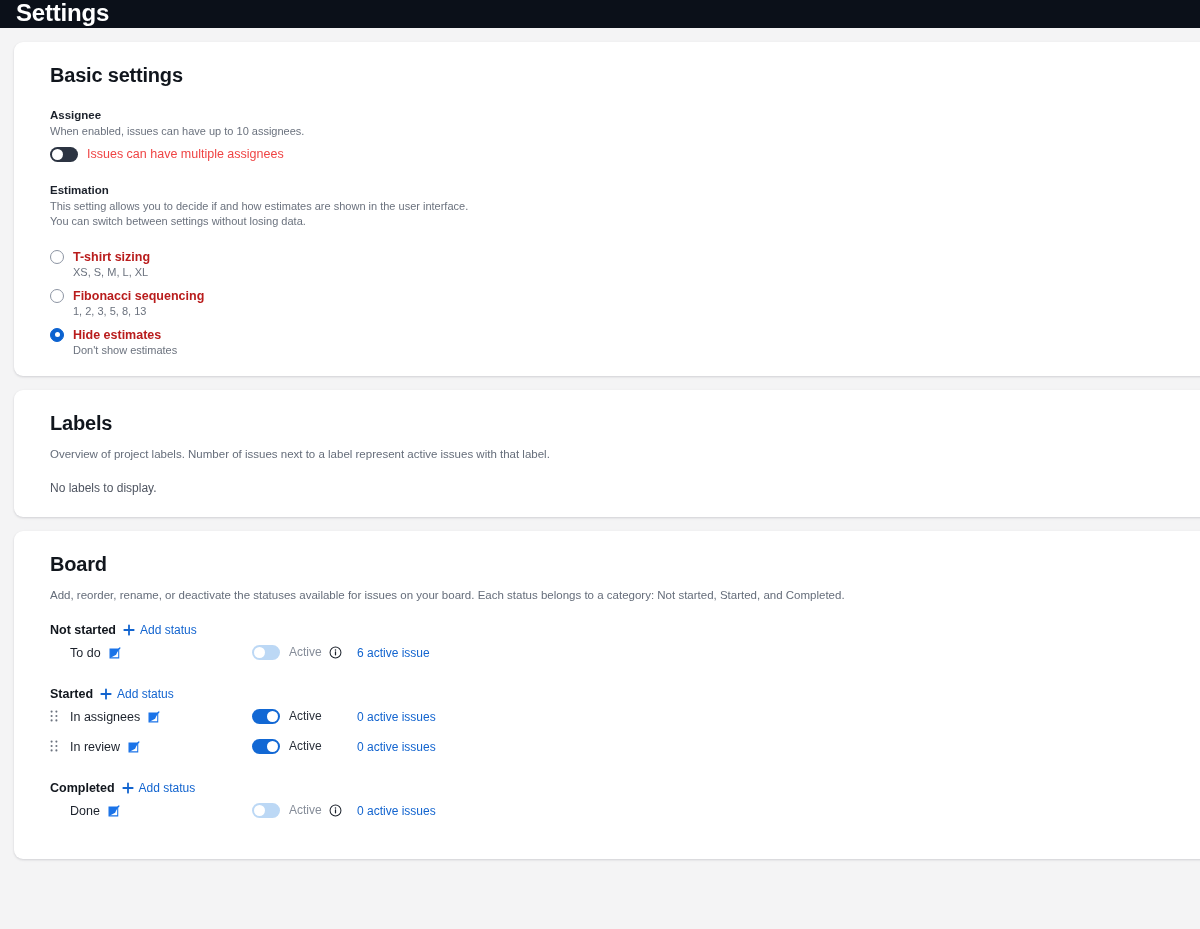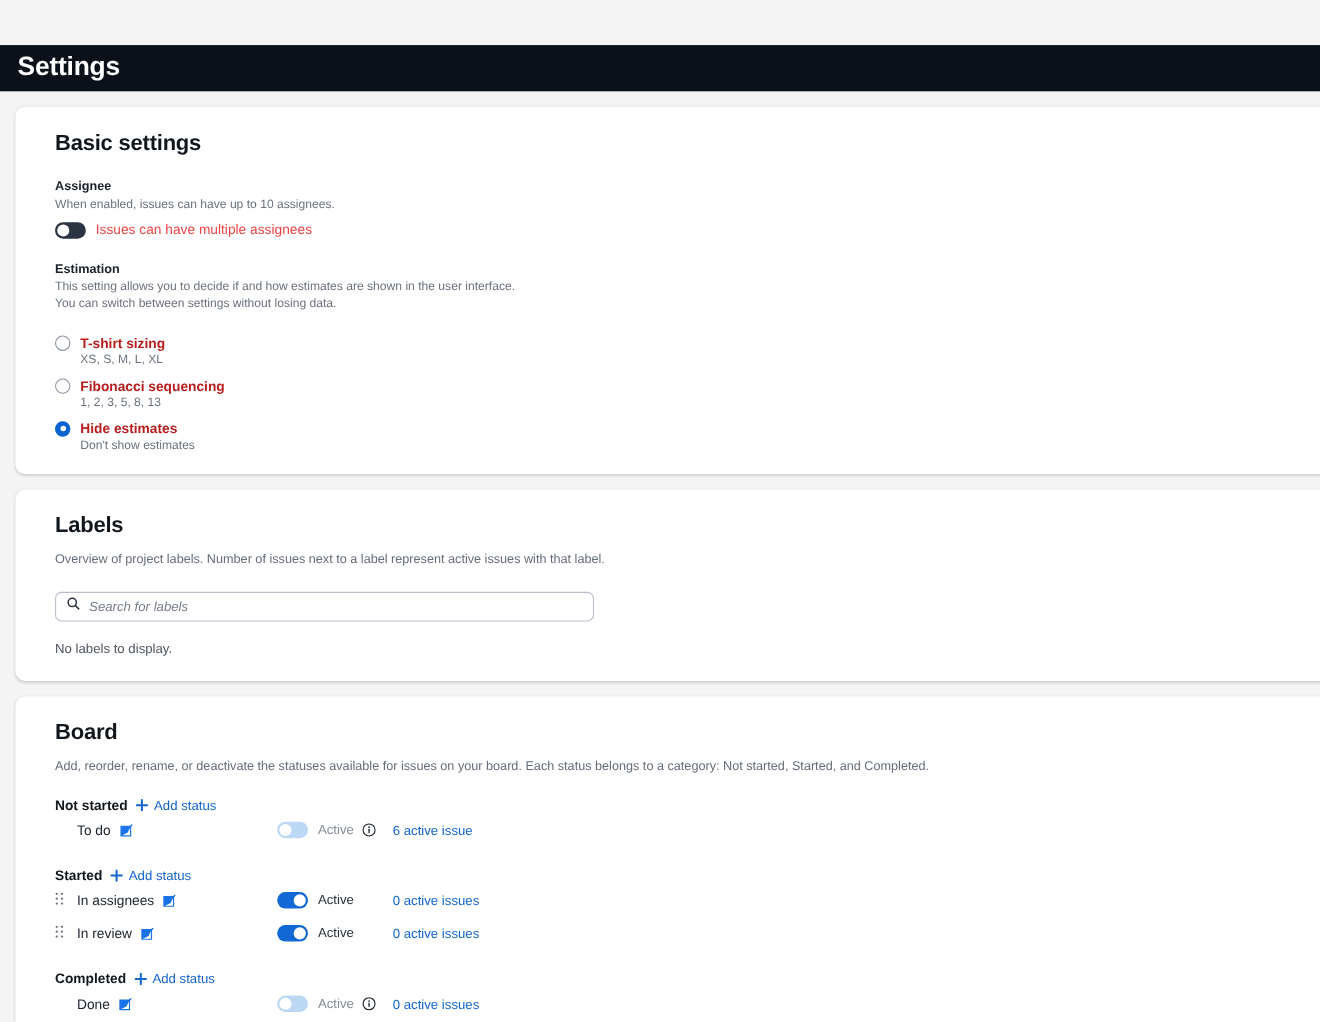--- a/index.html
+++ b/index.html
@@ -7,26 +7,25 @@
     margin: 0; padding: 0;
     width: 1200px; height: 929px;
     overflow: hidden;
     background: #f4f4f5;
     font-family: "Liberation Sans", sans-serif;
     -webkit-font-smoothing: antialiased;
   }
 
   
   .topbar {
-    height: 42px;
+    height: 28px;
     background: #0b1019;
     display: flex;
     align-items: center;
     padding: 0 12px 0 16px;
-    margin-top: 41px;
   }
   .topbar-title {
     color: #ffffff;
     font-size: 24px;
     font-weight: bold;
     letter-spacing: -0.2px;
     line-height: 1;
     padding-bottom: 2px;
   }
 
@@ -277,29 +276,20 @@
         </div>
 
       </div>
     </div>
   </section>
 
   <section class="card card-labels">
     <h2 class="card-title">Labels</h2>
     <div class="card-sub">Overview of project labels. Number of issues next to a label represent active issues with that label.</div>
 
-    <div class="search-box">
-      <span>
-        <svg width="13" height="13" viewBox="0 0 16 16" fill="none">
-          <circle cx="7" cy="7" r="4.6" stroke="#2b313b" stroke-width="1.7"></circle>
-          <line x1="10.4" y1="10.4" x2="14.2" y2="14.2" stroke="#2b313b" stroke-width="1.7" stroke-linecap="round"></line>
-        </svg>
-      </span>
-      <span class="ph">Search for labels</span>
-    </div>
 
     <div class="empty-note">No labels to display.</div>
   </section>
 
   <section class="card card-board">
     <h2 class="card-title">Board</h2>
     <div class="card-sub">Add, reorder, rename, or deactivate the statuses available for issues on your board. Each status belongs to a category: Not started, Started, and Completed.</div>
 
     <div class="group">
       <div class="group-head">

